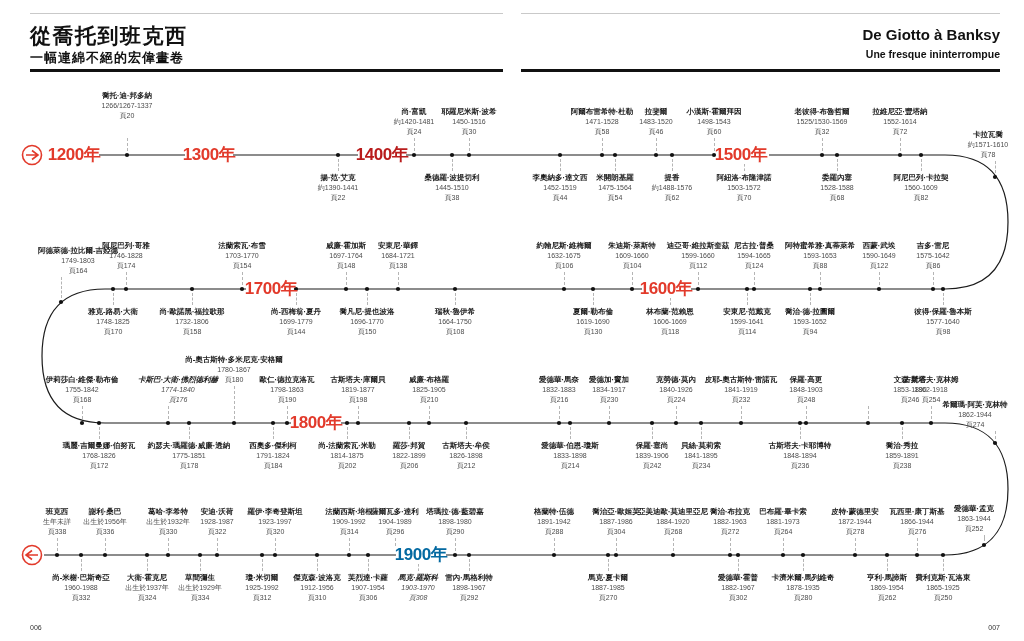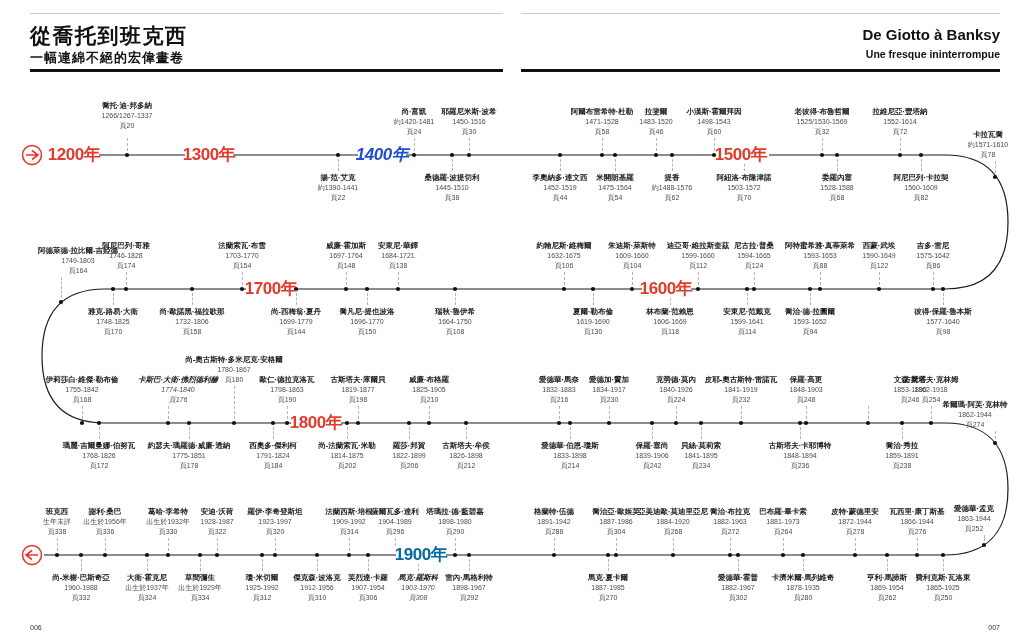--- a/index.html
+++ b/index.html
@@ -141,27 +141,27 @@
       <circle cx="469" cy="555" r="2.1" fill="#111111"></circle>
       <circle cx="608" cy="555" r="2.1" fill="#111111"></circle>
       <circle cx="738" cy="555" r="2.1" fill="#111111"></circle>
       <circle cx="803" cy="555" r="2.1" fill="#111111"></circle>
       <circle cx="887" cy="555" r="2.1" fill="#111111"></circle>
       <circle cx="943" cy="555" r="2.1" fill="#111111"></circle>
     </svg>
   <div id="labels">
       <div class="century" style="left: 41px; top: 144px; color: rgb(226, 58, 43);">1200年</div>
       <div class="century" style="left: 176px; top: 144px; color: rgb(226, 58, 43);">1300年</div>
-      <div class="century" style="left: 349px; top: 144px; color: #1d4ed8; font-style: italic;">1400年</div>
+      <div class="century" style="left: 349px; top: 144px; color: #b91c1c;">1400年</div>
       <div class="century" style="left: 708px; top: 144px; color: rgb(226, 58, 43);">1500年</div>
       <div class="century" style="left: 238px; top: 278px; color: rgb(226, 58, 43);">1700年</div>
       <div class="century" style="left: 633px; top: 278px; color: rgb(226, 58, 43);">1600年</div>
       <div class="century" style="left: 283px; top: 412px; color: rgb(226, 58, 43);">1800年</div>
       <div class="century" style="left: 388px; top: 544px; color: #0369a1;">1900年</div>
-      <div class="entry" style="left: 62px; top: 101px;">
+      <div class="entry" style="left: 62px; top: 91px;">
         <div class="n">喬托·迪·邦多納</div>
         <div class="d">1266/1267-1337</div>
         <div class="p">頁20</div>
       </div>
       <div class="dash" style="left: 126.5px; top: 138px; height: 13px;"></div>
       <div class="entry" style="left: 349px; top: 107px;">
         <div class="n">尚·富凱</div>
         <div class="d">約1420-1481</div>
         <div class="p">頁24</div>
       </div>

